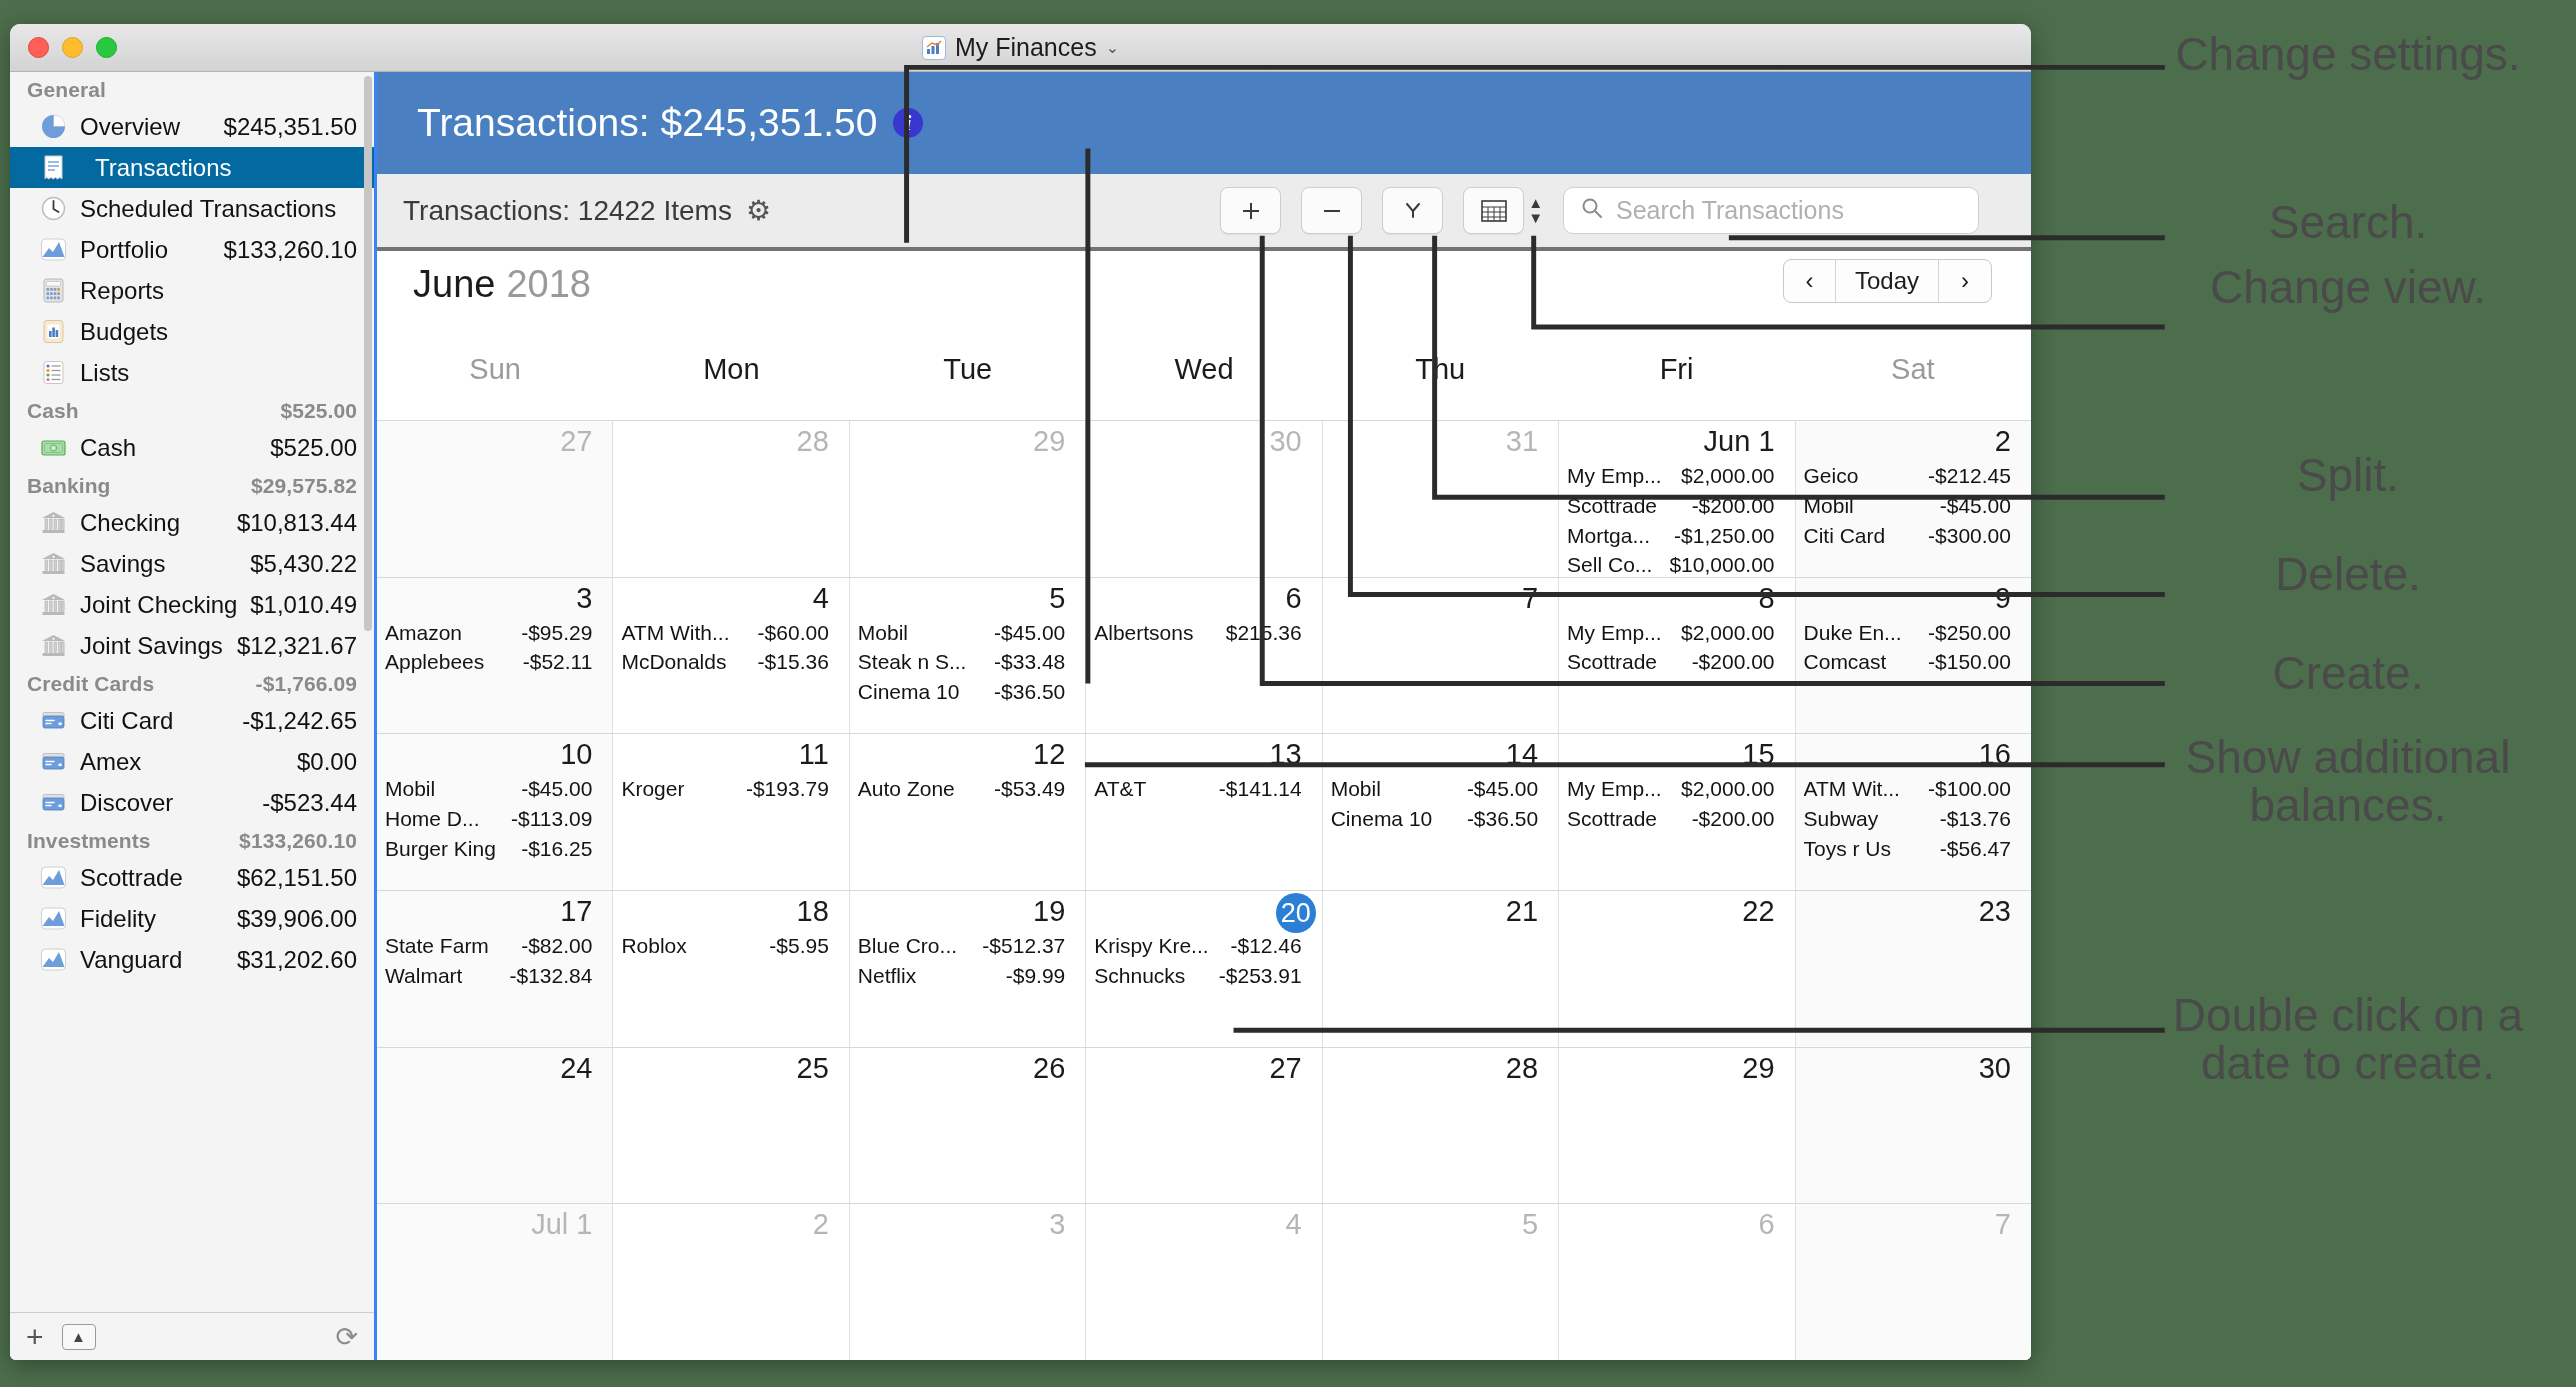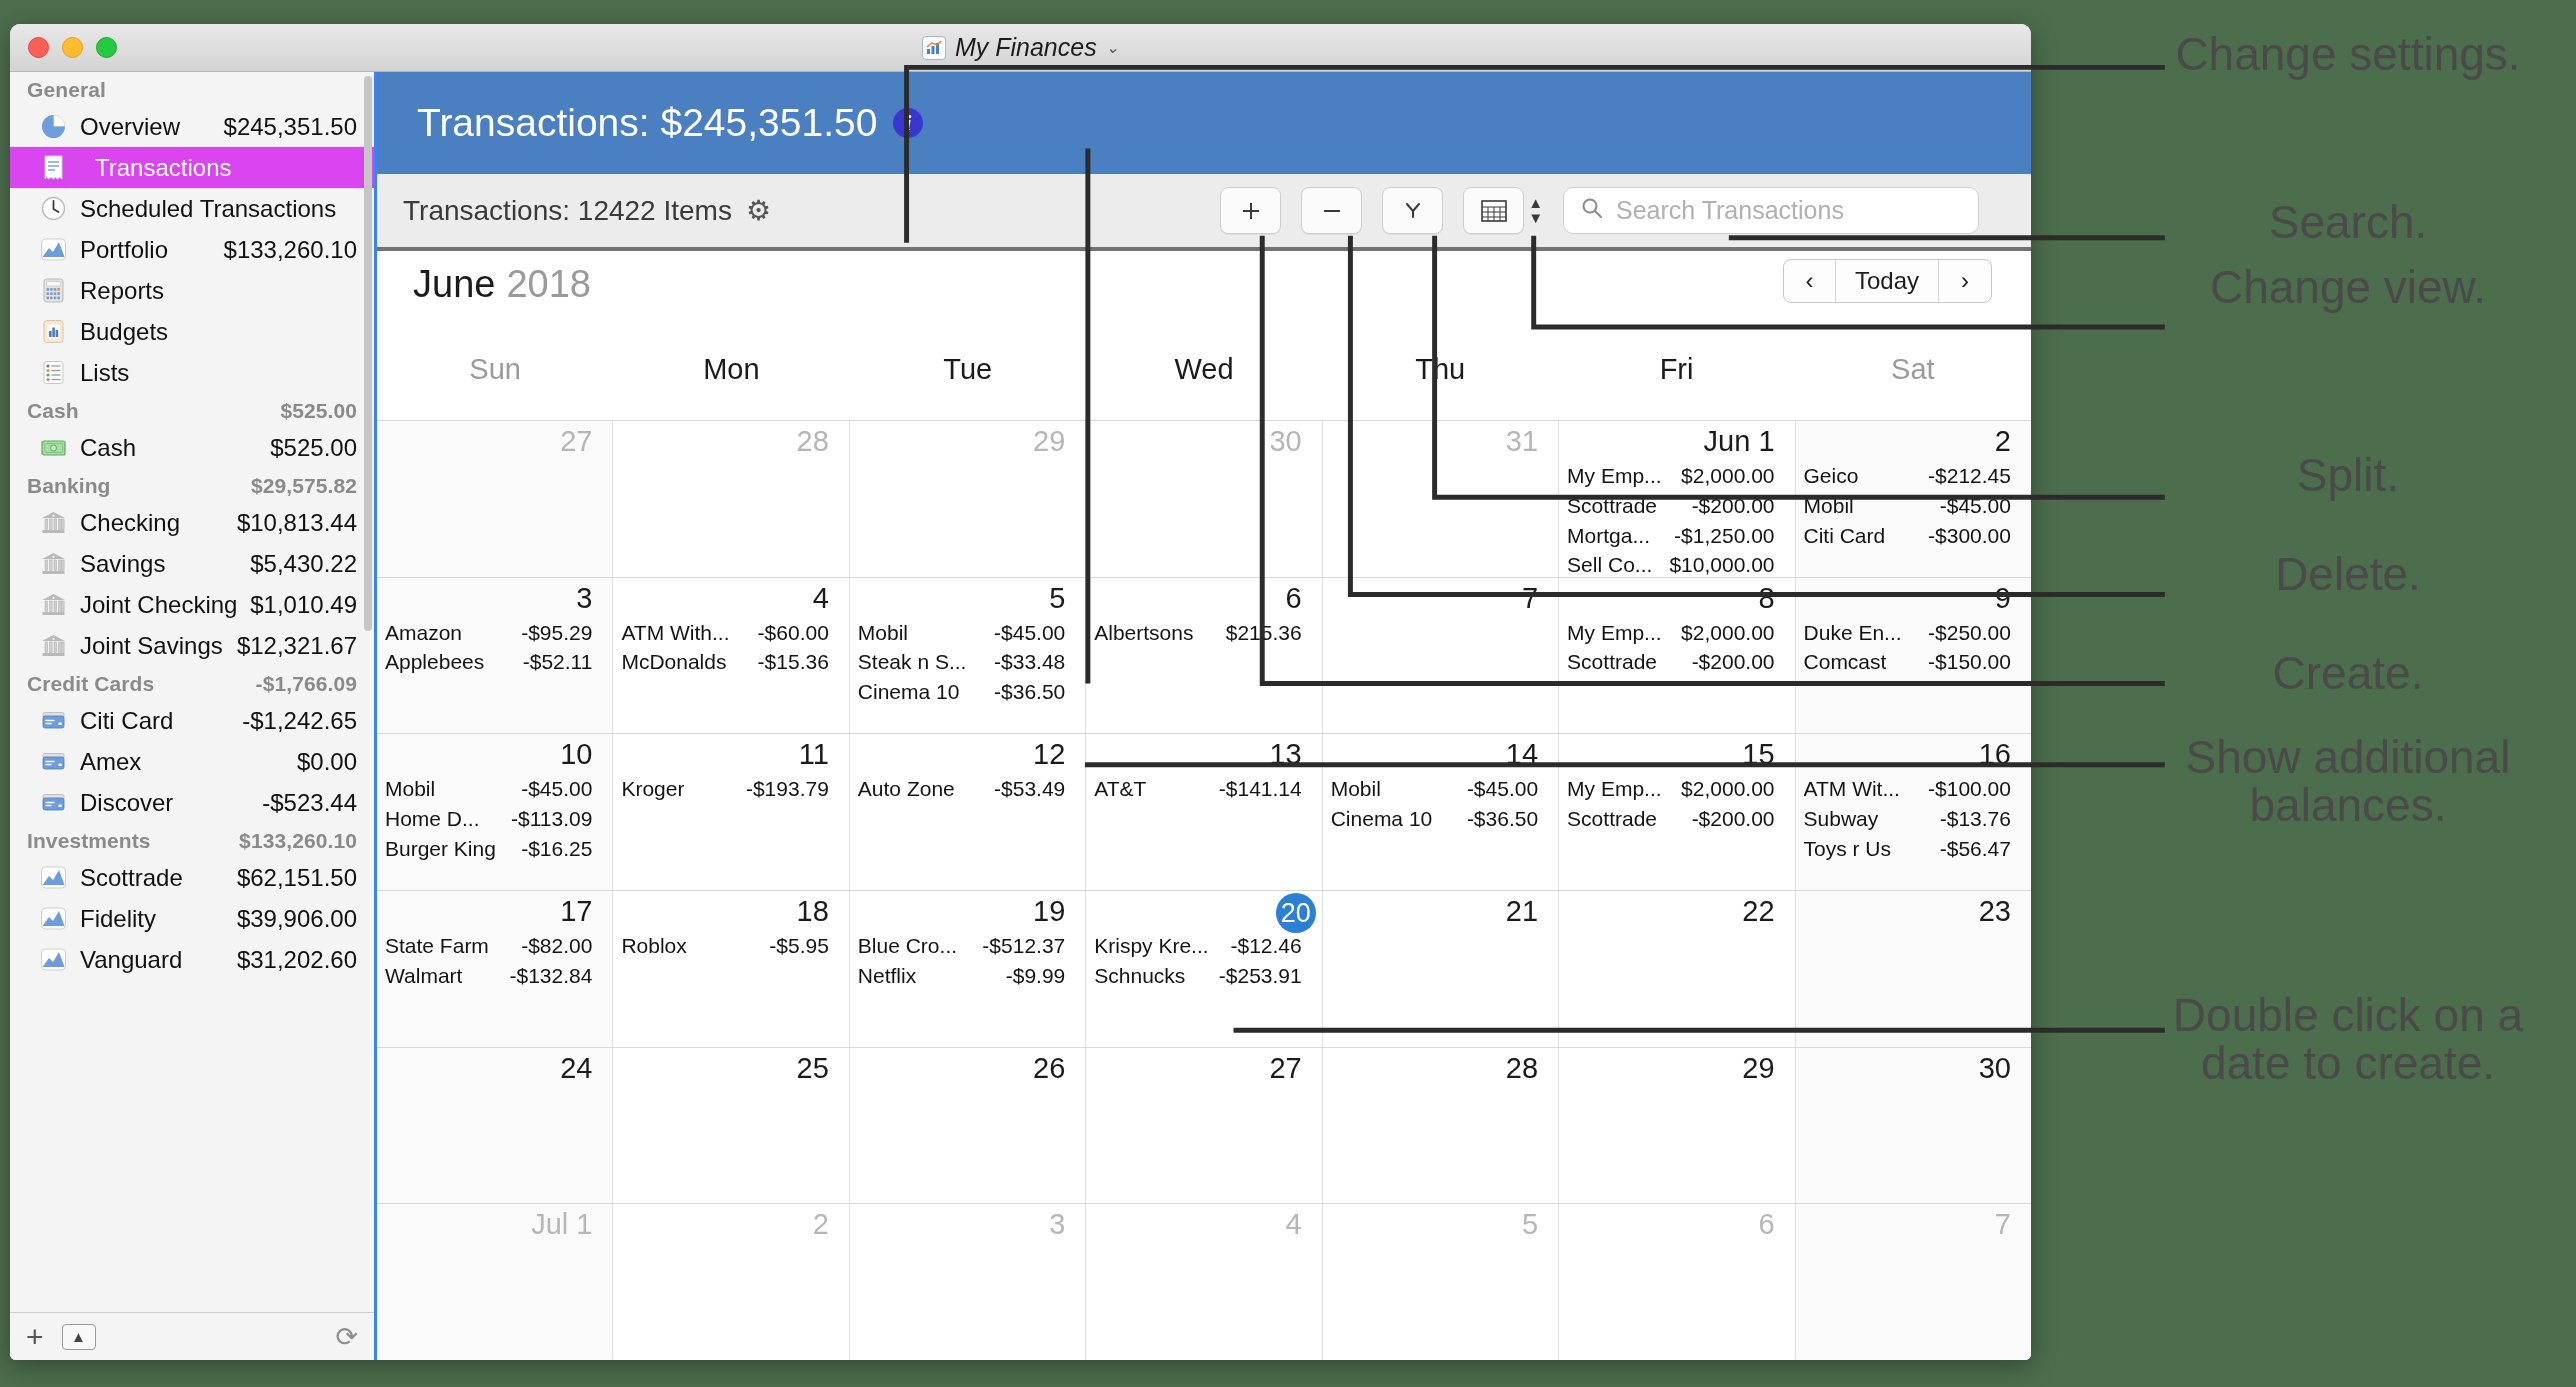--- a/index.html
+++ b/index.html
@@ -31,21 +31,21 @@
     position: relative;
   }
   .traffic { display: flex; gap: 13px; margin-left: 18px; }
   .light { width: 21px; height: 21px; border-radius: 50%; }
   .l-red    { background: #ff5f57; border: 1px solid #e0443e; }
   .l-yellow { background: #ffbd2e; border: 1px solid #dea123; }
   .l-green  { background: #28c840; border: 1px solid #1aab29; }
   .doc-title {
     position: absolute; left: 0; right: 0; top: 0; bottom: 0;
     display: flex; align-items: center; justify-content: center; gap: 9px;
-    font-size: 25px; color: #1c1c1c; font-weight: 400; font-style: italic;
+    font-size: 25px; color: #1c1c1c; font-weight: 400;
   }
   .doc-icon {
     width: 24px; height: 24px; border-radius: 4px;
     background: #fff; border: 1px solid #9fb8d8;
     display: inline-flex; align-items: center; justify-content: center;
   }
   .chev-small { font-size: 16px; color: #5a5a5a; }
 
   
   .body { flex: 1; display: flex; min-height: 0; }
@@ -65,21 +65,21 @@
     font-size: 21px; font-weight: bold; color: #8a8a8a;
     letter-spacing: 0.1px;
   }
   .sb-group-hdr .amt { font-size: 21px; font-weight: bold; color: #8a8a8a; }
   .sb-item {
     display: flex; align-items: center; gap: 13px;
     padding: 4px 17px 4px 30px;
     height: 41px;
     font-size: 24px; color: #111;
   }
-  .sb-item.sel { background: #d946ef; color: #fff; gap: 28px; }
+  .sb-item.sel { background: #0369a1; color: #fff; gap: 28px; }
   .sb-item .lbl { flex: 1; white-space: nowrap; overflow: hidden; }
   .sb-item .amt { font-size: 24px; white-space: nowrap; }
   .sb-ico { width: 27px; height: 27px; flex: none; position: relative; display:block; }
 
   .sb-footer {
     height: 48px; flex: none;
     border-top: 1px solid #cdcdcd;
     background: #f4f4f4;
     display: flex; align-items: center; gap: 18px;
     padding: 0 16px;

